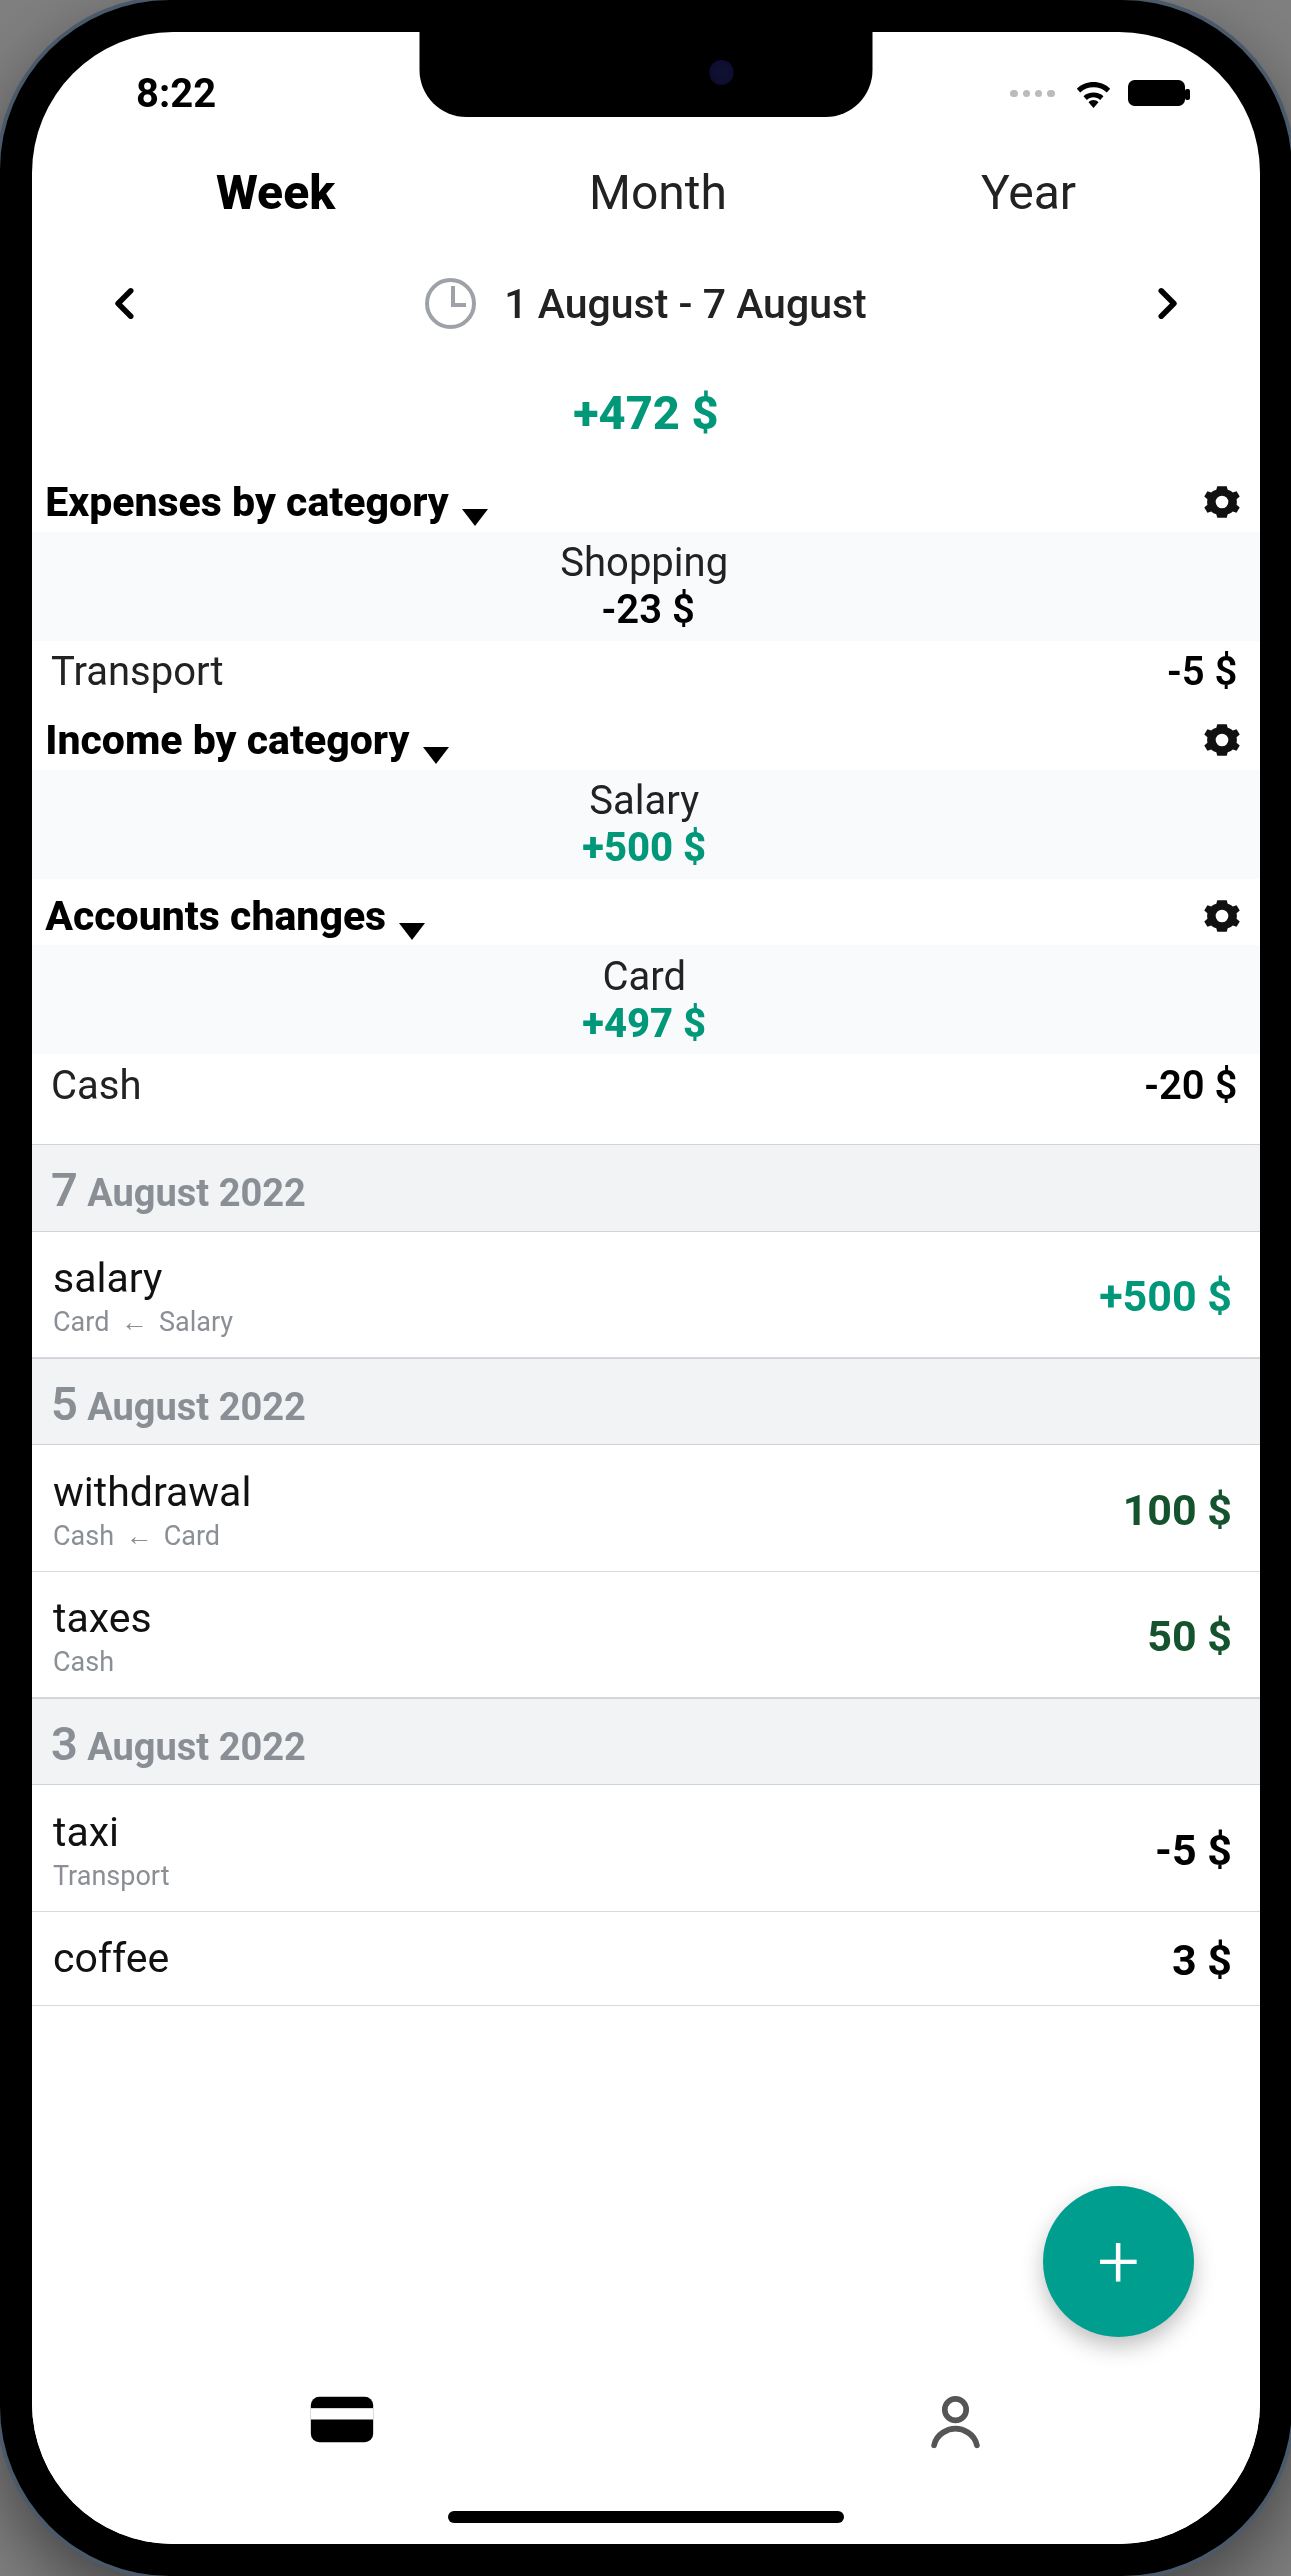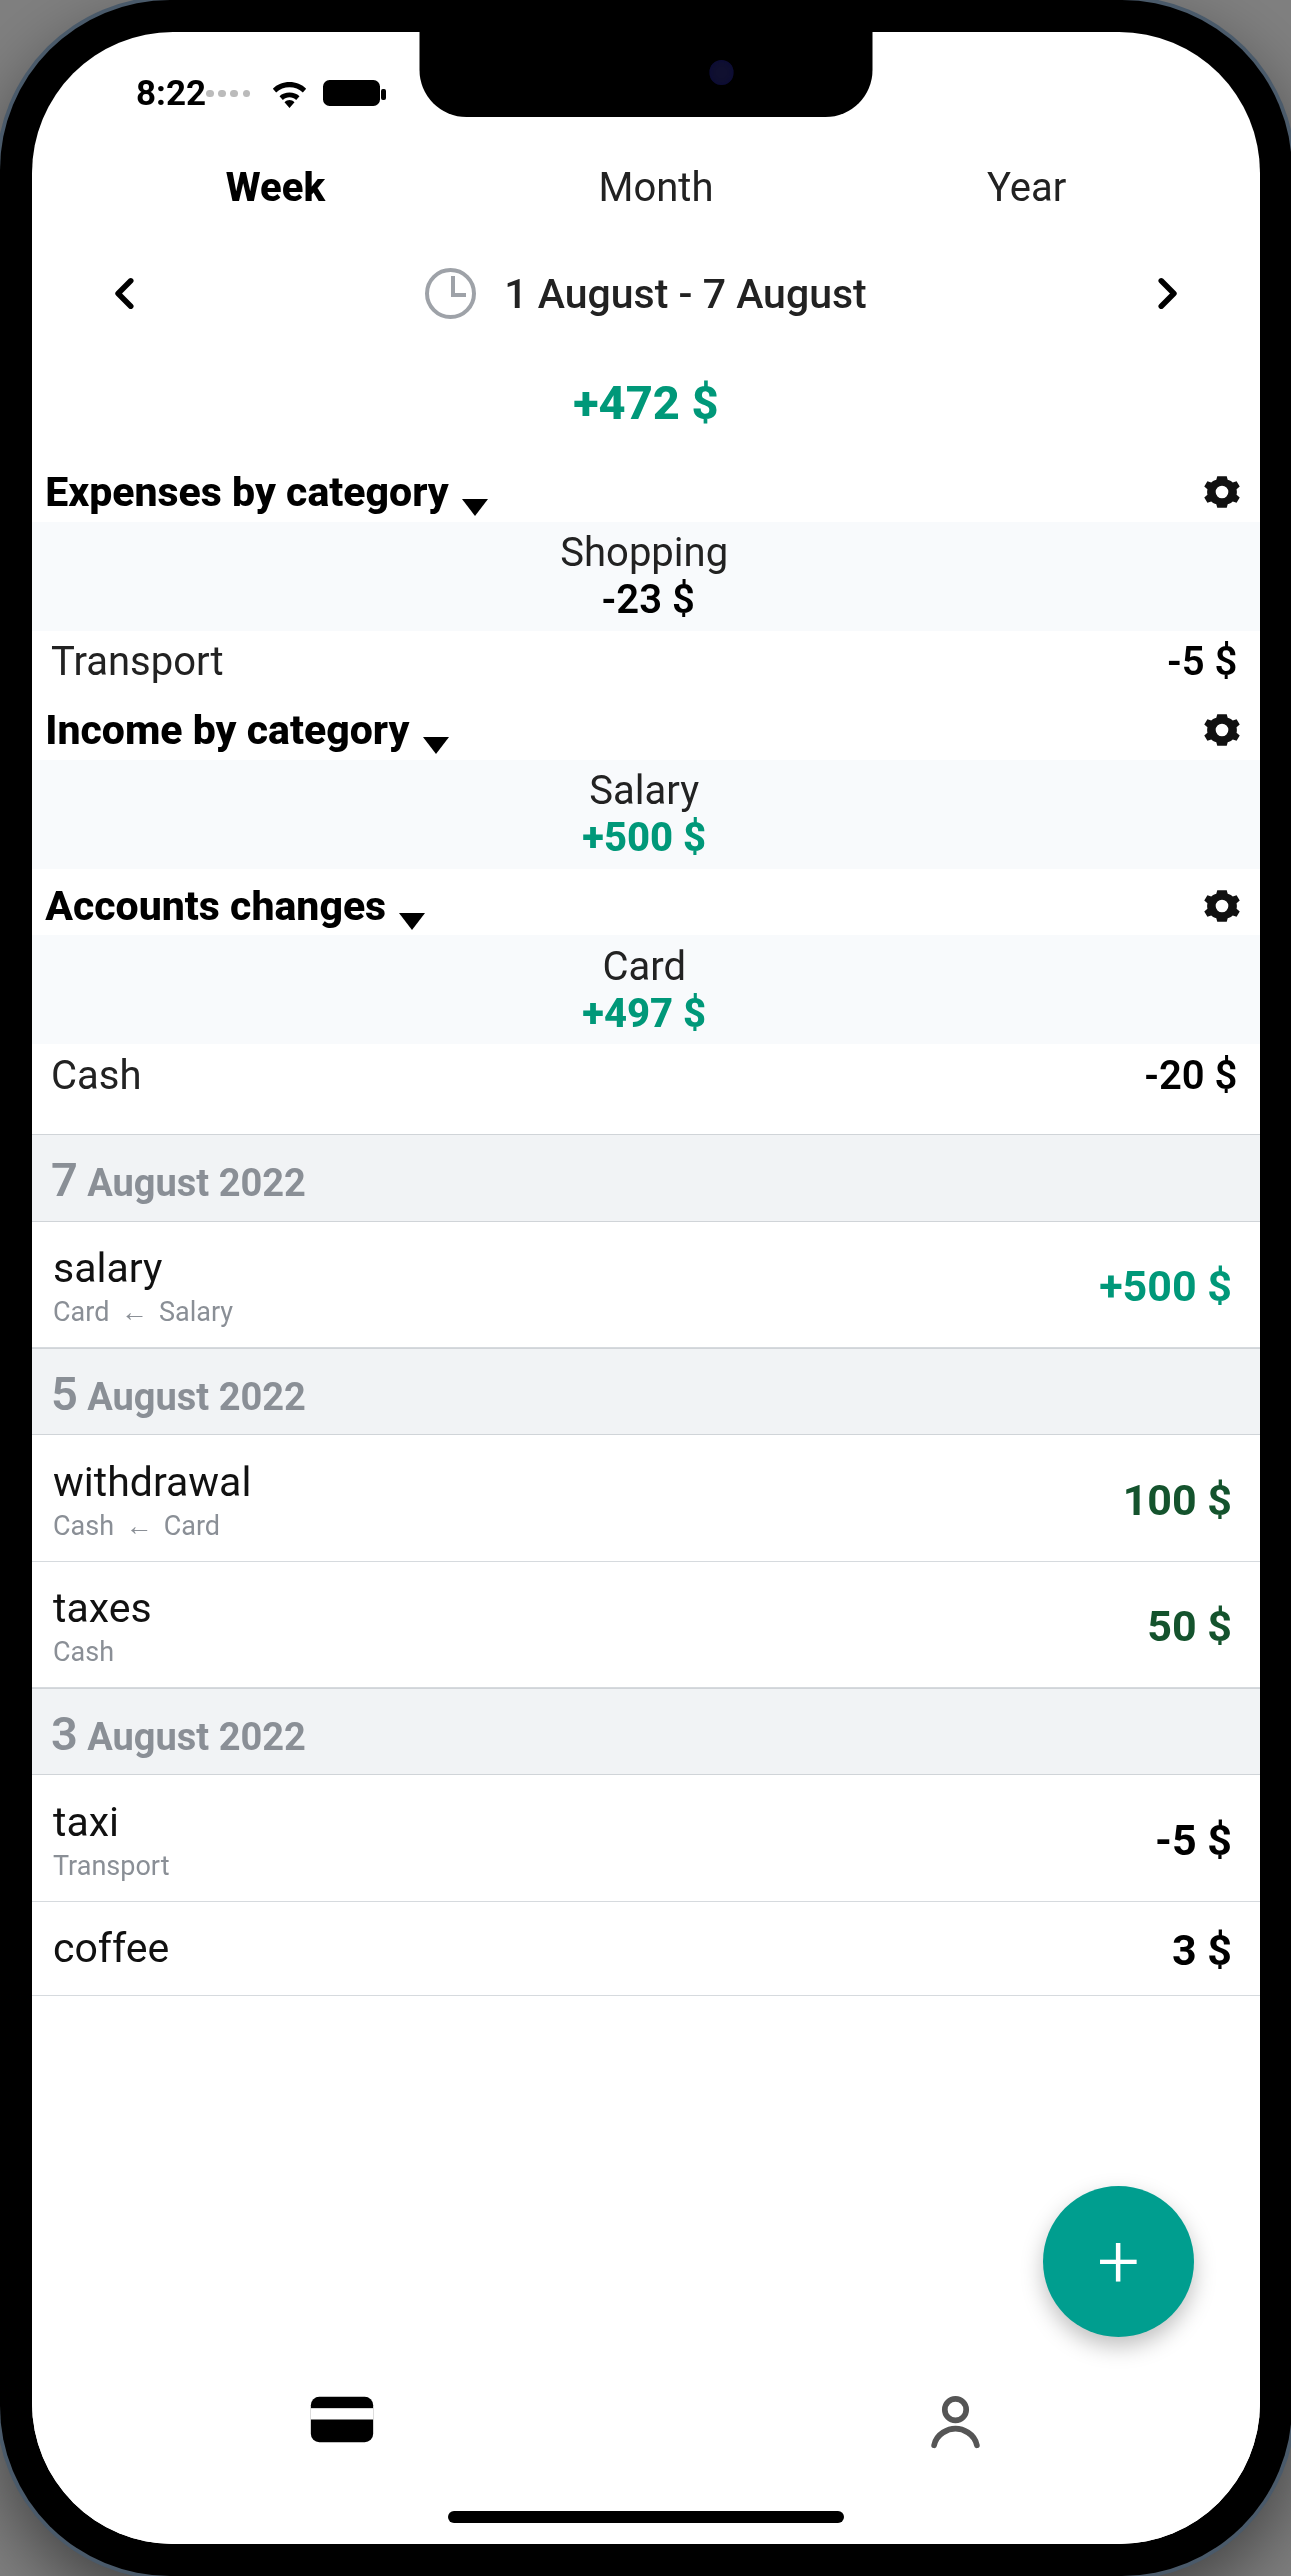--- a/index.html
+++ b/index.html
@@ -47,24 +47,25 @@
     top: 28px;
     left: 64%;
     width: 24.5px;
     height: 24.5px;
     background: #101030;
     border-radius: 50%;
     box-shadow: inset 0 0 5.7px #0a0a3a;
   }
   .status-bar {
     display: flex;
+    justify-content: space-between;
     align-items: center;
     padding: 28px 66px 9.4px 66px;
     height: 104px;
-    font-size: 35px;
+    font-size: 40px;
     font-weight: 700;
   }
   .status-left { padding-left: 38px; }
   .status-right { display: flex; align-items: center; gap: 13.2px; padding-right: 9.4px; }
   .dots { display: flex; gap: 4.7px; margin-right: 5.7px; }
   .dots span { width: 7.5px; height: 7.5px; background: #bbb; border-radius: 50%; display: inline-block; }
   .battery {
     width: 57px; height: 26.4px; border: 2.8px solid #000; border-radius: 6.6px; position: relative;
   }
   .battery::after { content: ""; position: absolute; right: -7.5px; top: 6.6px; width: 4.7px; height: 11.3px; background: #000; border-radius: 1.9px; }
@@ -72,21 +73,21 @@
 
   .app {
     position: absolute;
     top: 104px; left: 0; right: 0; bottom: 0;
     display: flex; flex-direction: column;
   }
   .period-tabs {
     display: flex;
     justify-content: space-around;
     padding: 28px 57px 38px 57px;
-    font-size: 40px;
+    font-size: 48px;
   }
   .period-tabs div { font-weight: 400; color: #222; }
   .period-tabs .active { font-weight: 800; color: #000; }
 
   .date-nav {
     display: flex; align-items: center; justify-content: space-between;
     padding: 19px 75px 28px 75px;
   }
   .date-nav .center { display: flex; align-items: center; gap: 28px; font-size: 41px; font-weight: 500; color: #222; }
   .clock-icon { width: 51px; height: 51px; border: 4.7px solid #9ea2a8; border-radius: 50%; position: relative; }

